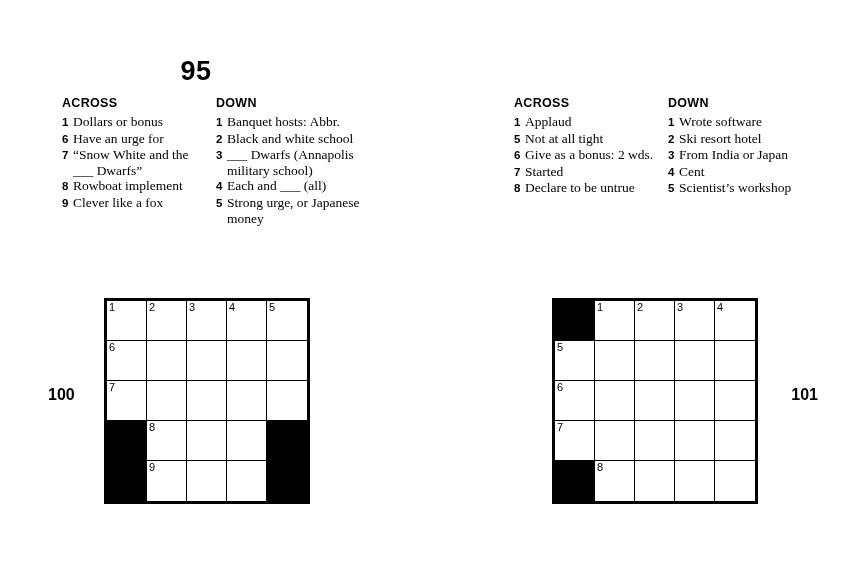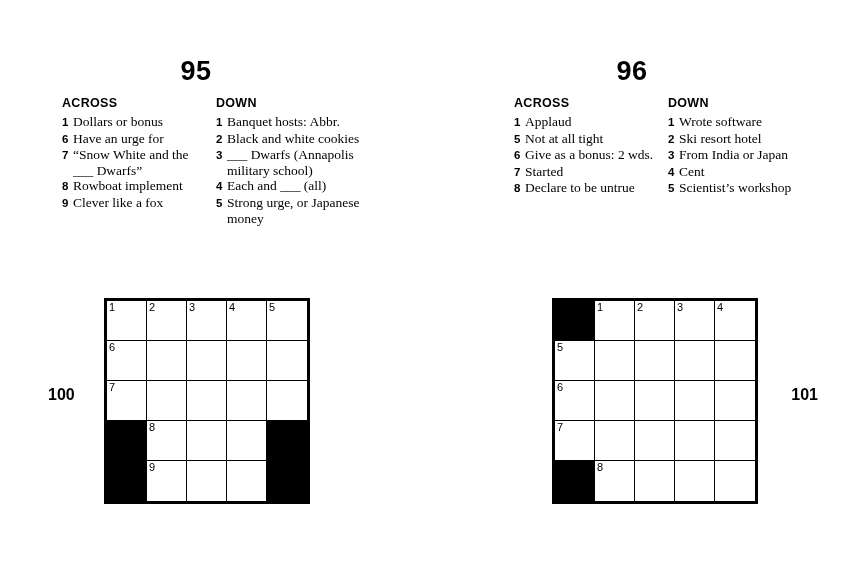--- a/index.html
+++ b/index.html
@@ -163,21 +163,21 @@
 
     <div class="clue-col down">
       <div class="clue-heading">DOWN</div>
       <ul class="clue-list">
         <li class="clue-item">
           <span class="clue-num">1</span>
           <span class="clue-text">Banquet hosts: Abbr.</span>
         </li>
         <li class="clue-item">
           <span class="clue-num">2</span>
-          <span class="clue-text">Black and white cookies</span>
+          <span class="clue-text">Black and white school</span>
         </li>
         <li class="clue-item">
           <span class="clue-num">3</span>
           <span class="clue-text">___ Dwarfs (Annapolis military school)</span>
         </li>
         <li class="clue-item">
           <span class="clue-num">4</span>
           <span class="clue-text">Each and ___ (all)</span>
         </li>
         <li class="clue-item">
@@ -233,21 +233,20 @@
         <div class="cell last-row"></div>
         <div class="cell last-row"></div>
         <div class="cell block last-col last-row"></div>
       </div>
   </div>
 
   <div class="folio">100</div>
 </div>
 
 <div class="page right">
-  <div class="puzzle-number">96</div>
 
   <div class="clues">
     <div class="clue-col across">
       <div class="clue-heading">ACROSS</div>
       <ul class="clue-list">
         <li class="clue-item">
           <span class="clue-num">1</span>
           <span class="clue-text">Applaud</span>
         </li>
         <li class="clue-item">

